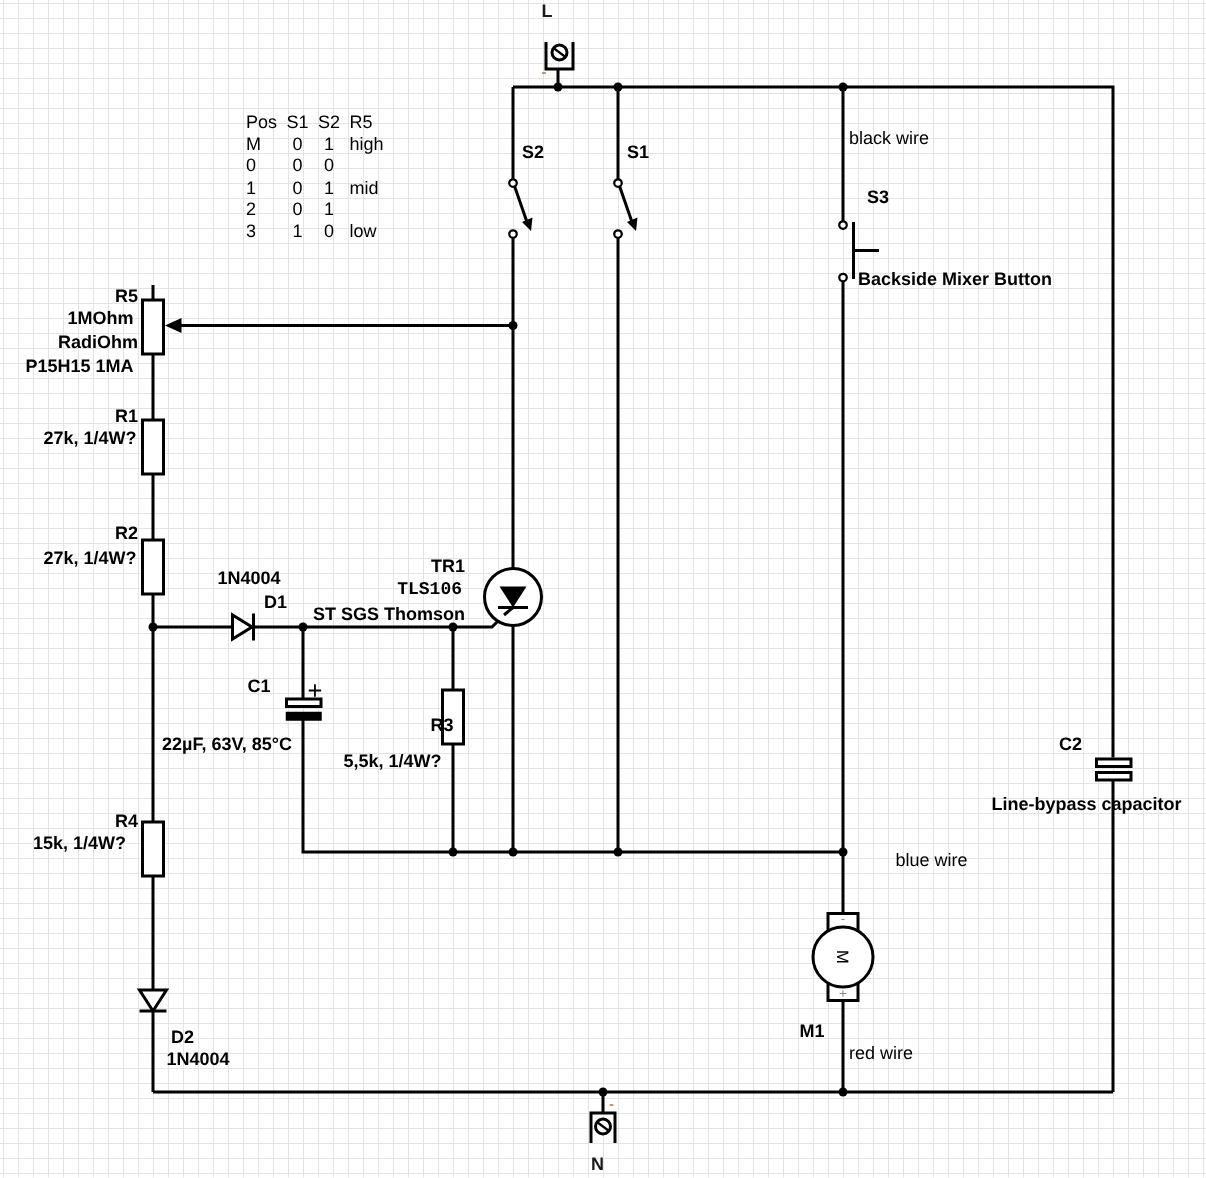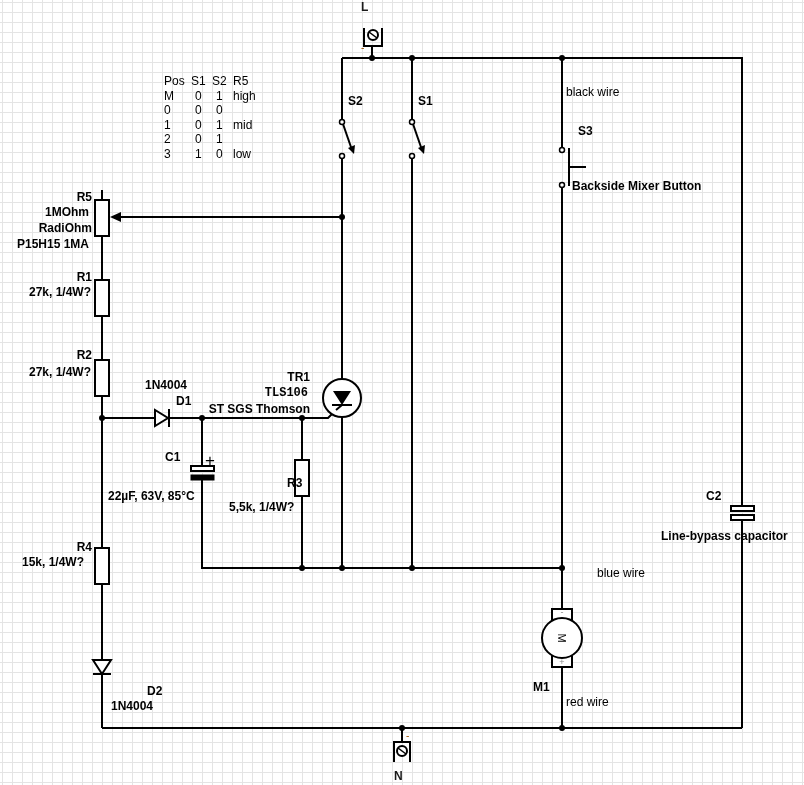--- a/index.html
+++ b/index.html
@@ -222,21 +222,21 @@
 
 <div class="lbl b" style="left:165px;top:450px;">C1</div>
 <div class="lbl b" style="left:108px;top:489px;">22µF, 63V, 85°C</div>
 
 <div class="lbl b" style="left:276px;top:476px;padding-left:11px;">R3</div>
 <div class="lbl b" style="left:229px;top:500px;">5,5k, 1/4W?</div>
 
 <div class="lbl b r" style="right:712px;top:540px;">R4</div>
 <div class="lbl b r" style="right:720px;top:555px;">15k, 1/4W?</div>
 
-<div class="lbl b" style="left:114px;top:684px;padding-left:33px;">D2</div>
+<div class="lbl b" style="left:114px;top:684px;">D2</div>
 <div class="lbl b" style="left:111px;top:699px;">1N4004</div>
 
 <div class="lbl b" style="left:348px;top:94px;">S2</div>
 <div class="lbl b" style="left:418px;top:94px;">S1</div>
 <div class="lbl b" style="left:578px;top:124px;">S3</div>
 <div class="lbl b" style="left:572px;top:179px;">Backside Mixer Button</div>
 
 <div class="lbl" style="left:566px;top:85px;">black wire</div>
 <div class="lbl" style="left:576px;top:566px;margin-left:21px;">blue wire</div>
 <div class="lbl" style="left:566px;top:695px;">red wire</div>

